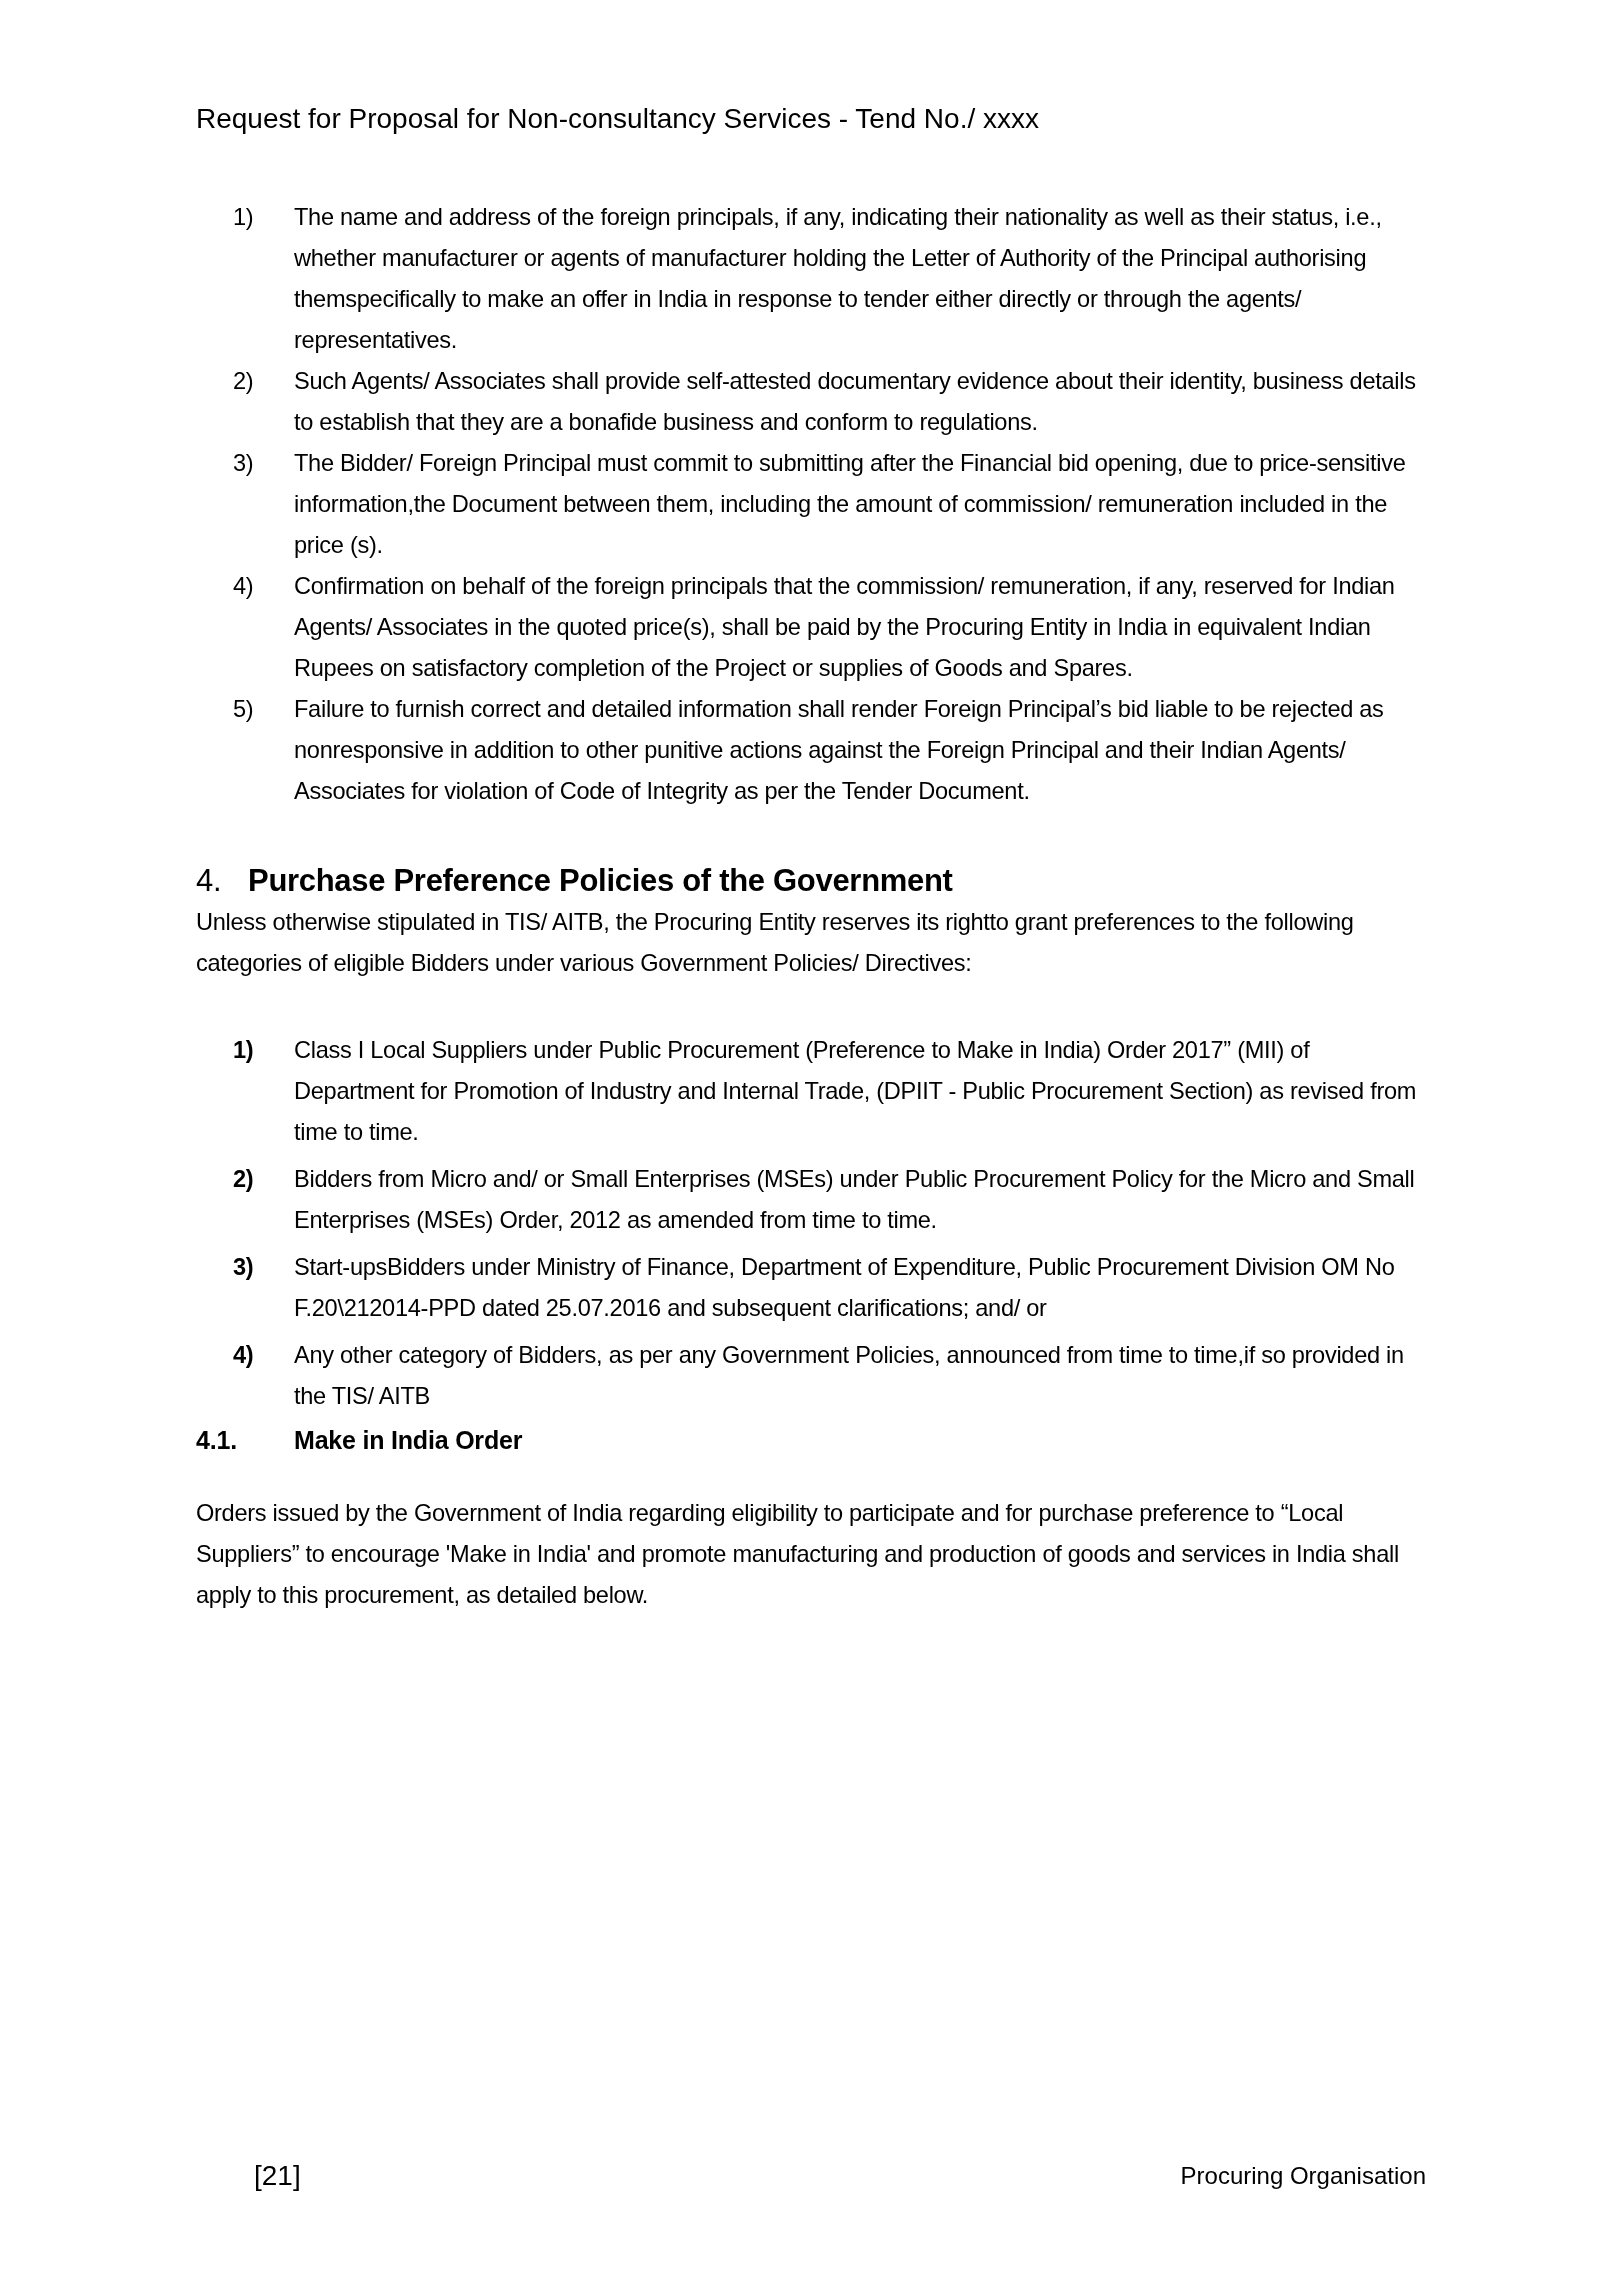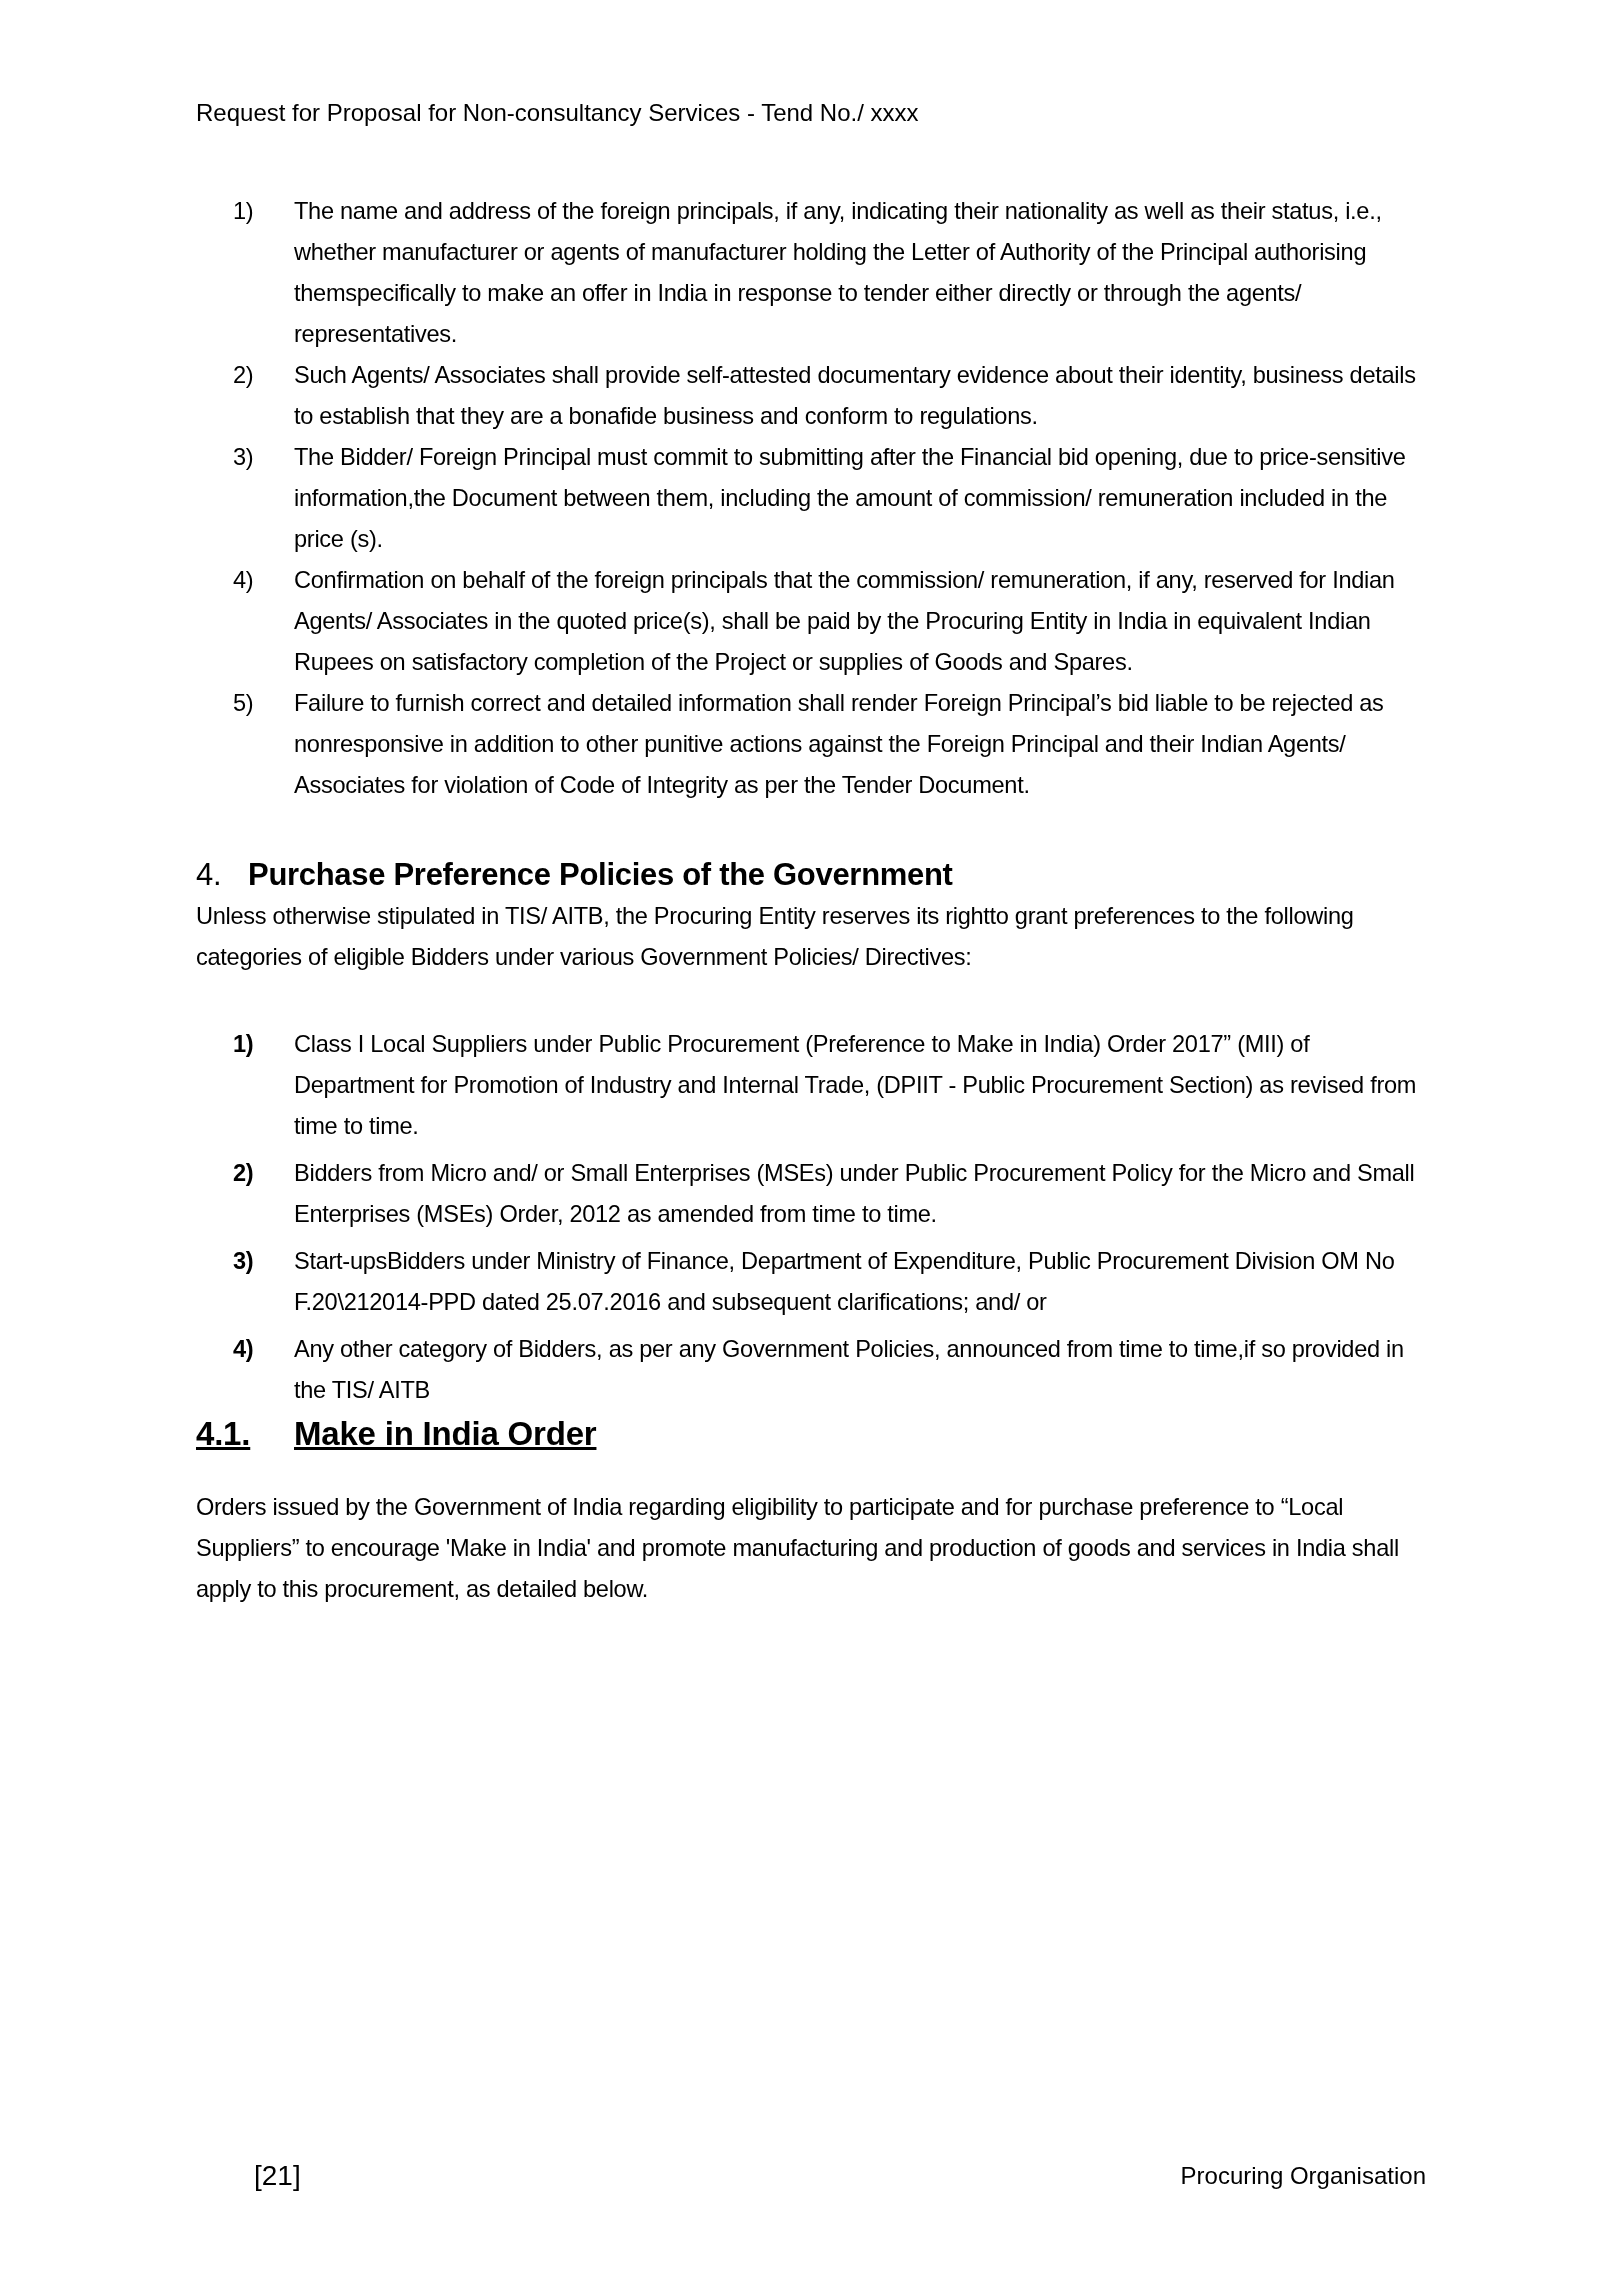--- a/index.html
+++ b/index.html
@@ -16,24 +16,25 @@
     background: #ffffff;
     overflow: hidden;
   }
   .content {
     position: absolute;
     left: 196px;
     top: 0;
     width: 1230px;
   }
   .doc-header {
-    padding-top: 98px;
-    font-size: 24px;
+    padding-top: 68px;
+    font-size: 28px;
     line-height: 30px;
     letter-spacing: 0px;
+    margin-top: 36px;
   }
   
   .num-list { margin-top: 63px; }
   .num-list .list-item { display: flex; }
   .num-list .item-num {
     flex: none;
     width: 98px;
     padding-left: 37px;
     box-sizing: border-box;
   }
@@ -58,25 +59,24 @@
   }
   .section-heading .h-title { font-weight: bold; }
   .intro-para { }
   .policy-list { margin-top: 46px; }
   .policy-list .list-item { margin-bottom: 5.9px; }
   .policy-list .item-num { font-weight: bold; }
   
   .sub-heading {
     margin-top: 4px;
     display: flex;
-    font-size: 33px;
+    font-size: 25px;
     line-height: 34px;
     font-weight: bold;
     letter-spacing: -0.2px;
-    text-decoration: underline;
   }
   .sub-heading .h-num {
     flex: none;
     width: 98px;
   }
   .closing-para { margin-top: 36px; }
   
   .footer-left {
     position: absolute;
     left: 254px;

